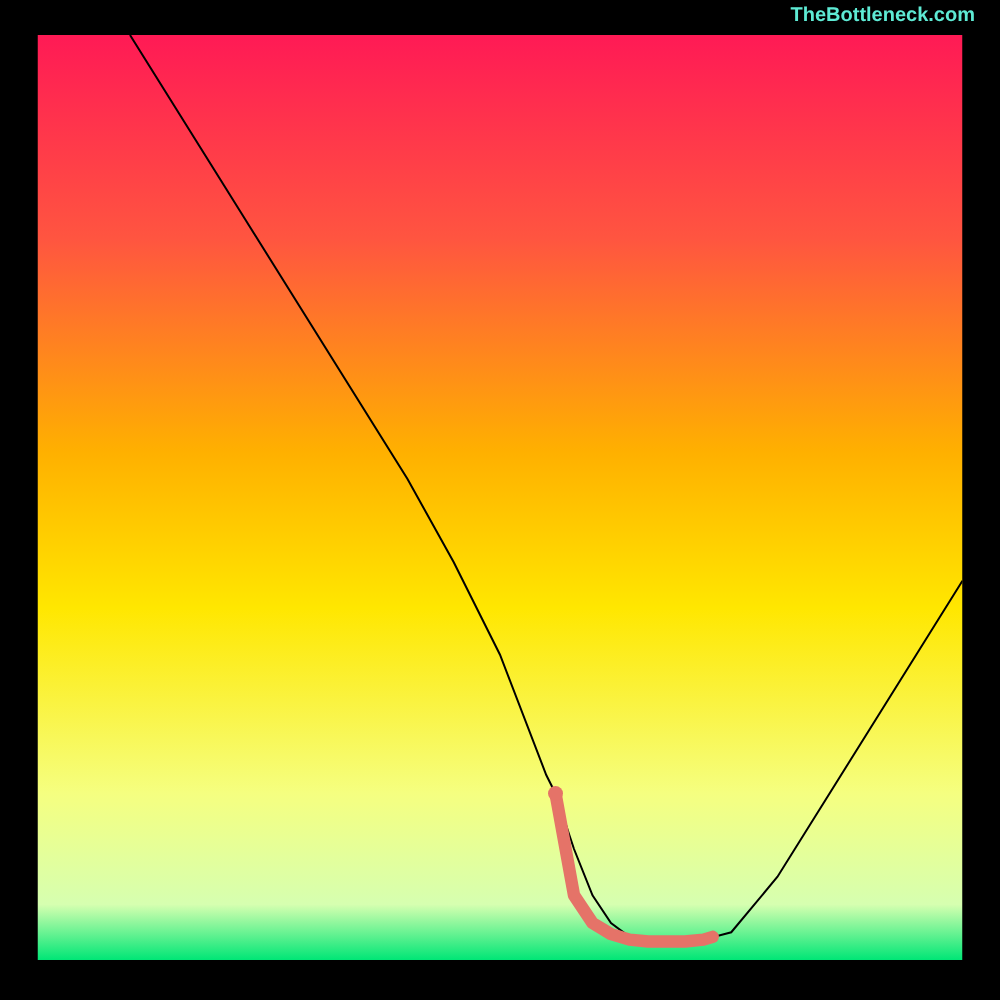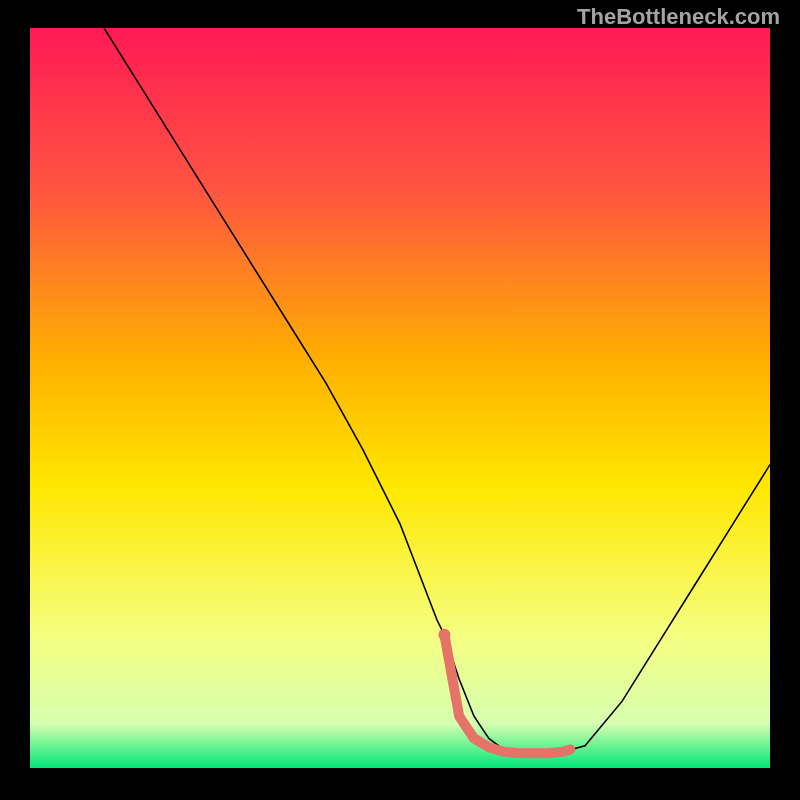--- a/index.html
+++ b/index.html
@@ -10,23 +10,23 @@
     background: #000;
     position: relative;
     display: flex;
     flex-direction: column;
   }
   .attribution {
     position: absolute;
     top: 4px;
     right: 20px;
     font-family: Arial, Helvetica, sans-serif;
-    font-size: 22px;
+    font-size: 16px;
     font-weight: bold;
-    color: #a3a3a3;
+    color: #5eead4;
     z-index: 10;
   }
   .plot-outer {
     position: absolute;
     top: 28px;
     left: 30px;
     width: 740px;
     height: 740px;
     background: #000;
   }

